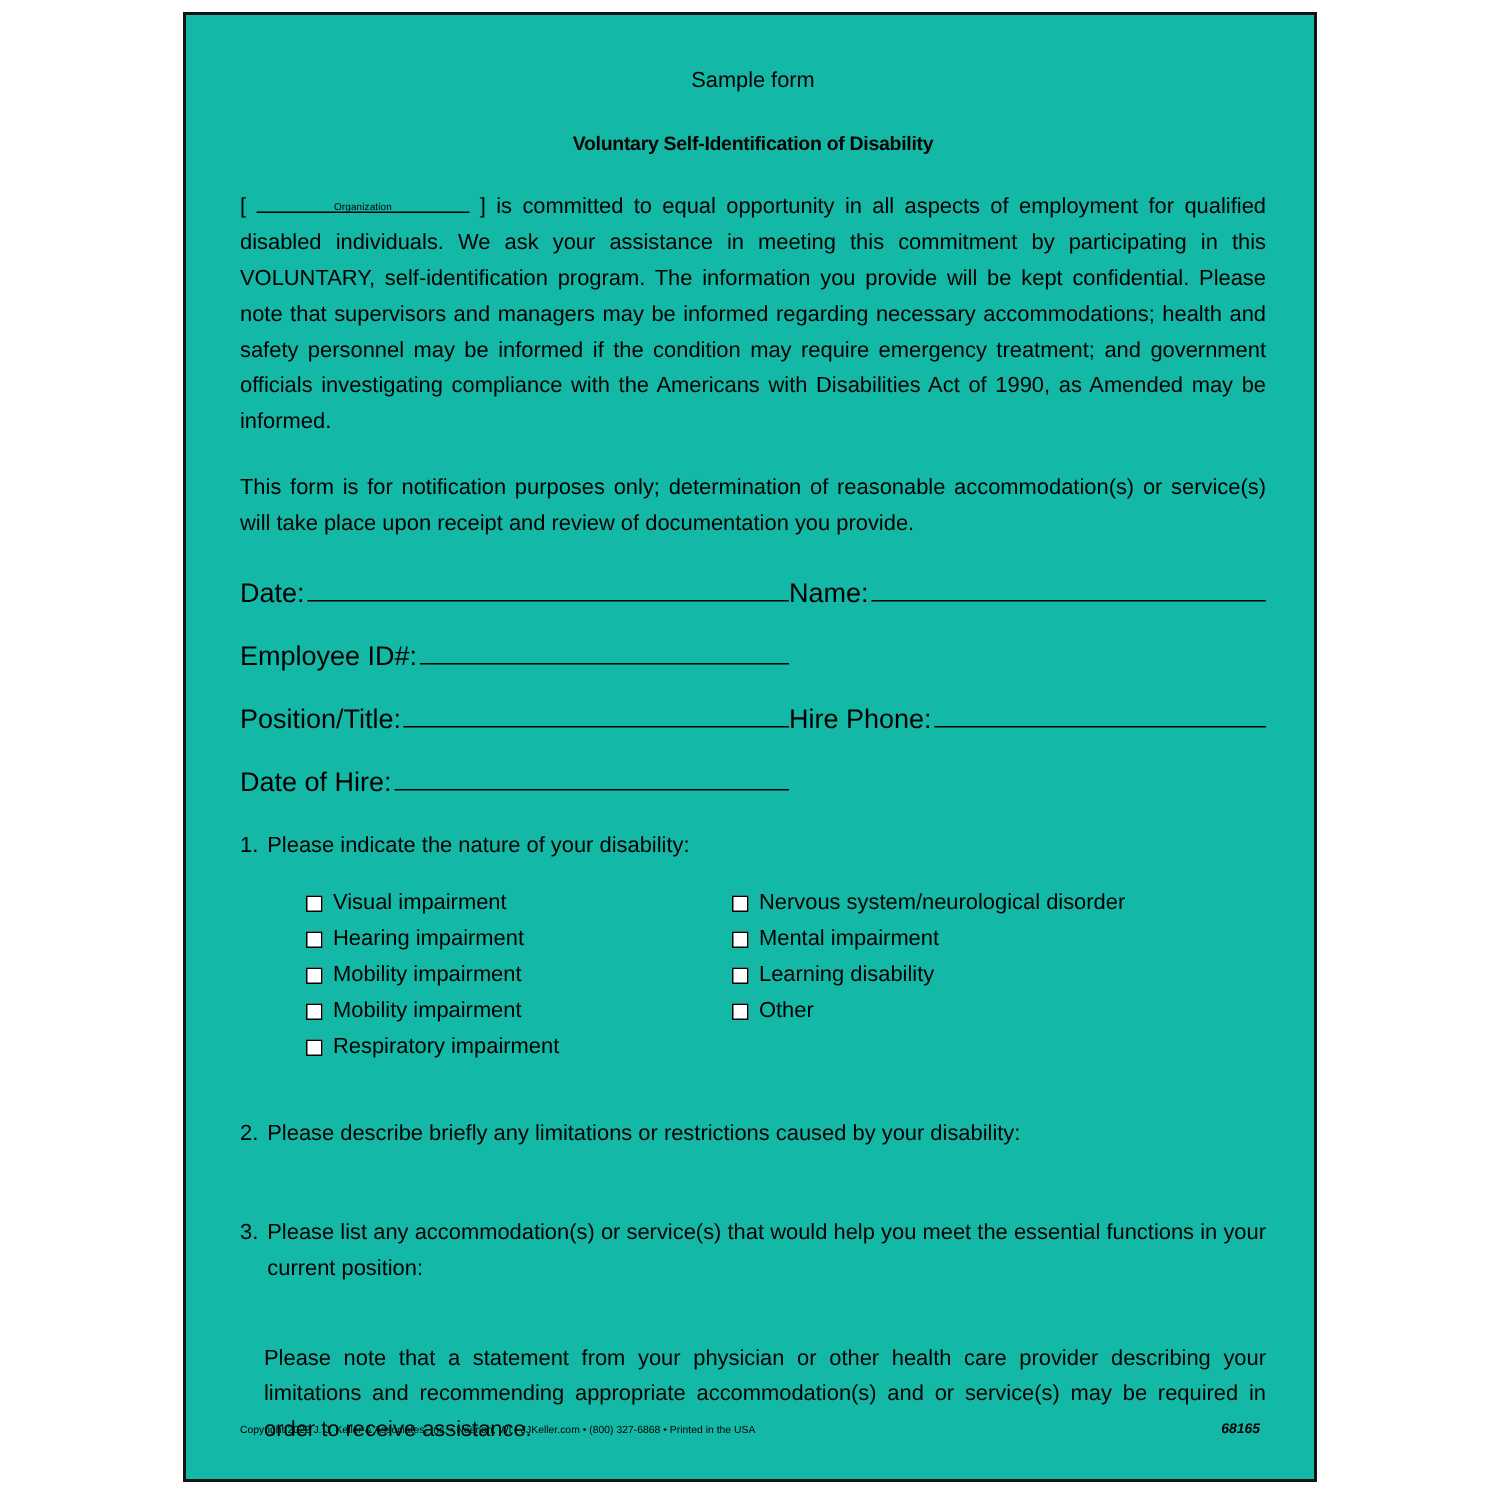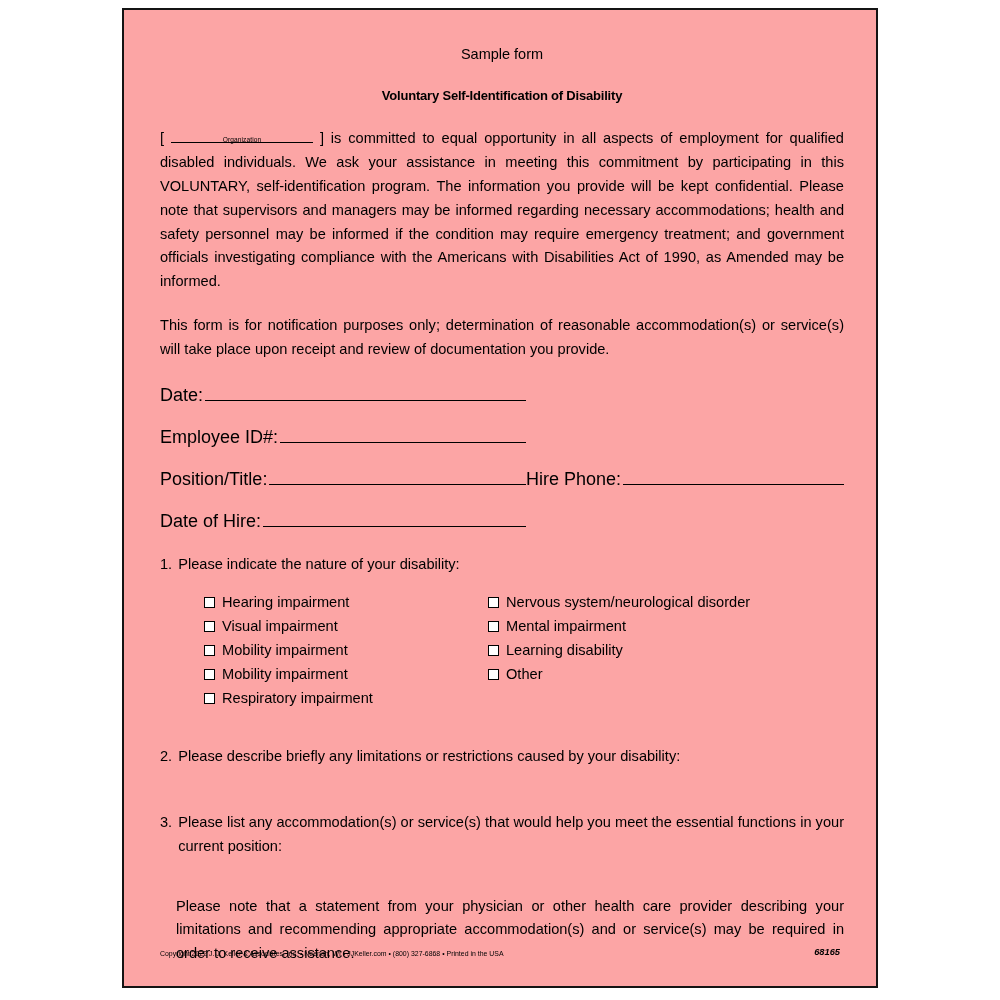--- a/index.html
+++ b/index.html
@@ -21,21 +21,21 @@
     width: 1000px;
     height: 1000px;
     background: #ffffff;
   }
   .page {
     position: absolute;
     left: 122px;
     top: 8px;
     width: 756px;
     height: 980px;
-    background: #fca5a5;
+    background: #14b8a6;
     border: 2px solid #141414;
     box-sizing: border-box;
     overflow: hidden;
   }
   .sheet-inner {
     position: absolute;
     left: 36px;
     top: 22px;
     width: 684px;
   }
@@ -208,20 +208,24 @@
 
       <p class="para para-2">This form is for notification purposes only; determination of reasonable accommodation(s) or service(s) will take place upon receipt and review of documentation you provide.</p>
 
       <div class="fields">
 
         <div class="field-row">
           <div class="field-cell left">
             <span class="field-label">Date:</span>
             <span class="field-line"></span>
           </div>
+          <div class="field-cell right">
+            <span class="field-label">Name:</span>
+            <span class="field-line"></span>
+          </div>
         </div>
 
         <div class="field-row">
           <div class="field-cell left">
             <span class="field-label">Employee ID#:</span>
             <span class="field-line"></span>
           </div>
         </div>
 
         <div class="field-row">
@@ -247,25 +251,25 @@
 
       <div class="q q1">
         <span class="q-num">1.</span>
         <span class="q-text">Please indicate the nature of your disability:</span>
       </div>
 
       <div class="checks">
         <div class="check-col-left">
           <div class="check-item">
             <span class="check-box"></span>
+            <span>Visual impairment</span>
+          </div>
+          <div class="check-item">
+            <span class="check-box"></span>
             <span>Hearing impairment</span>
-          </div>
-          <div class="check-item">
-            <span class="check-box"></span>
-            <span>Visual impairment</span>
           </div>
           <div class="check-item">
             <span class="check-box"></span>
             <span>Mobility impairment</span>
           </div>
           <div class="check-item">
             <span class="check-box"></span>
             <span>Mobility impairment</span>
           </div>
           <div class="check-item">

